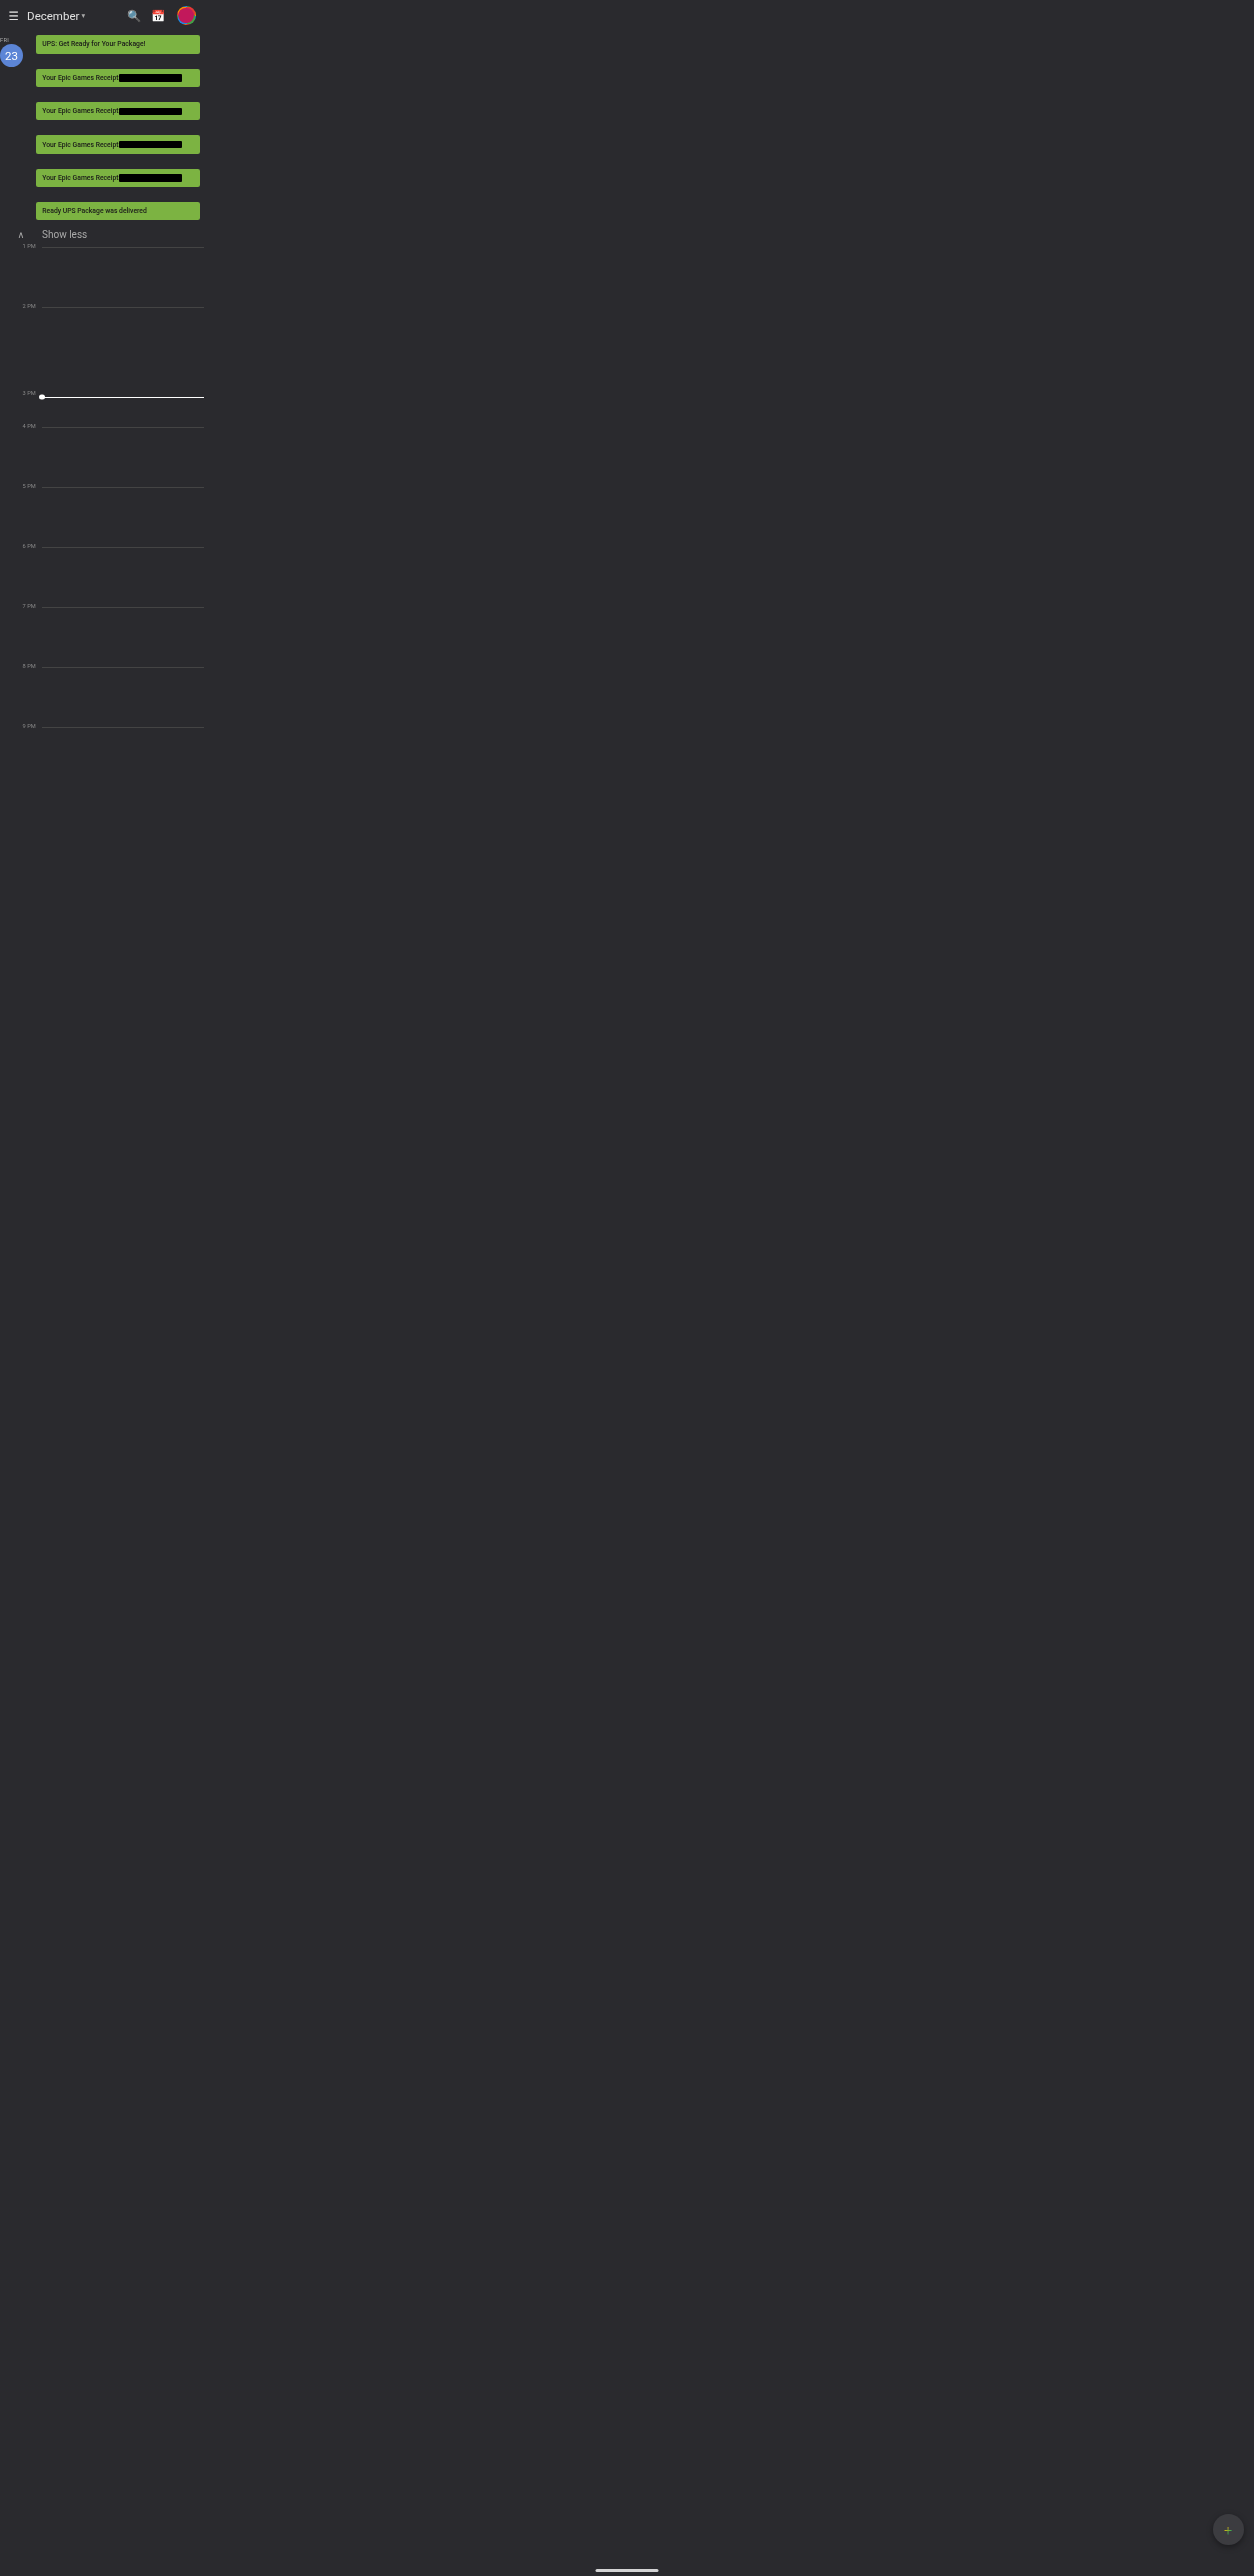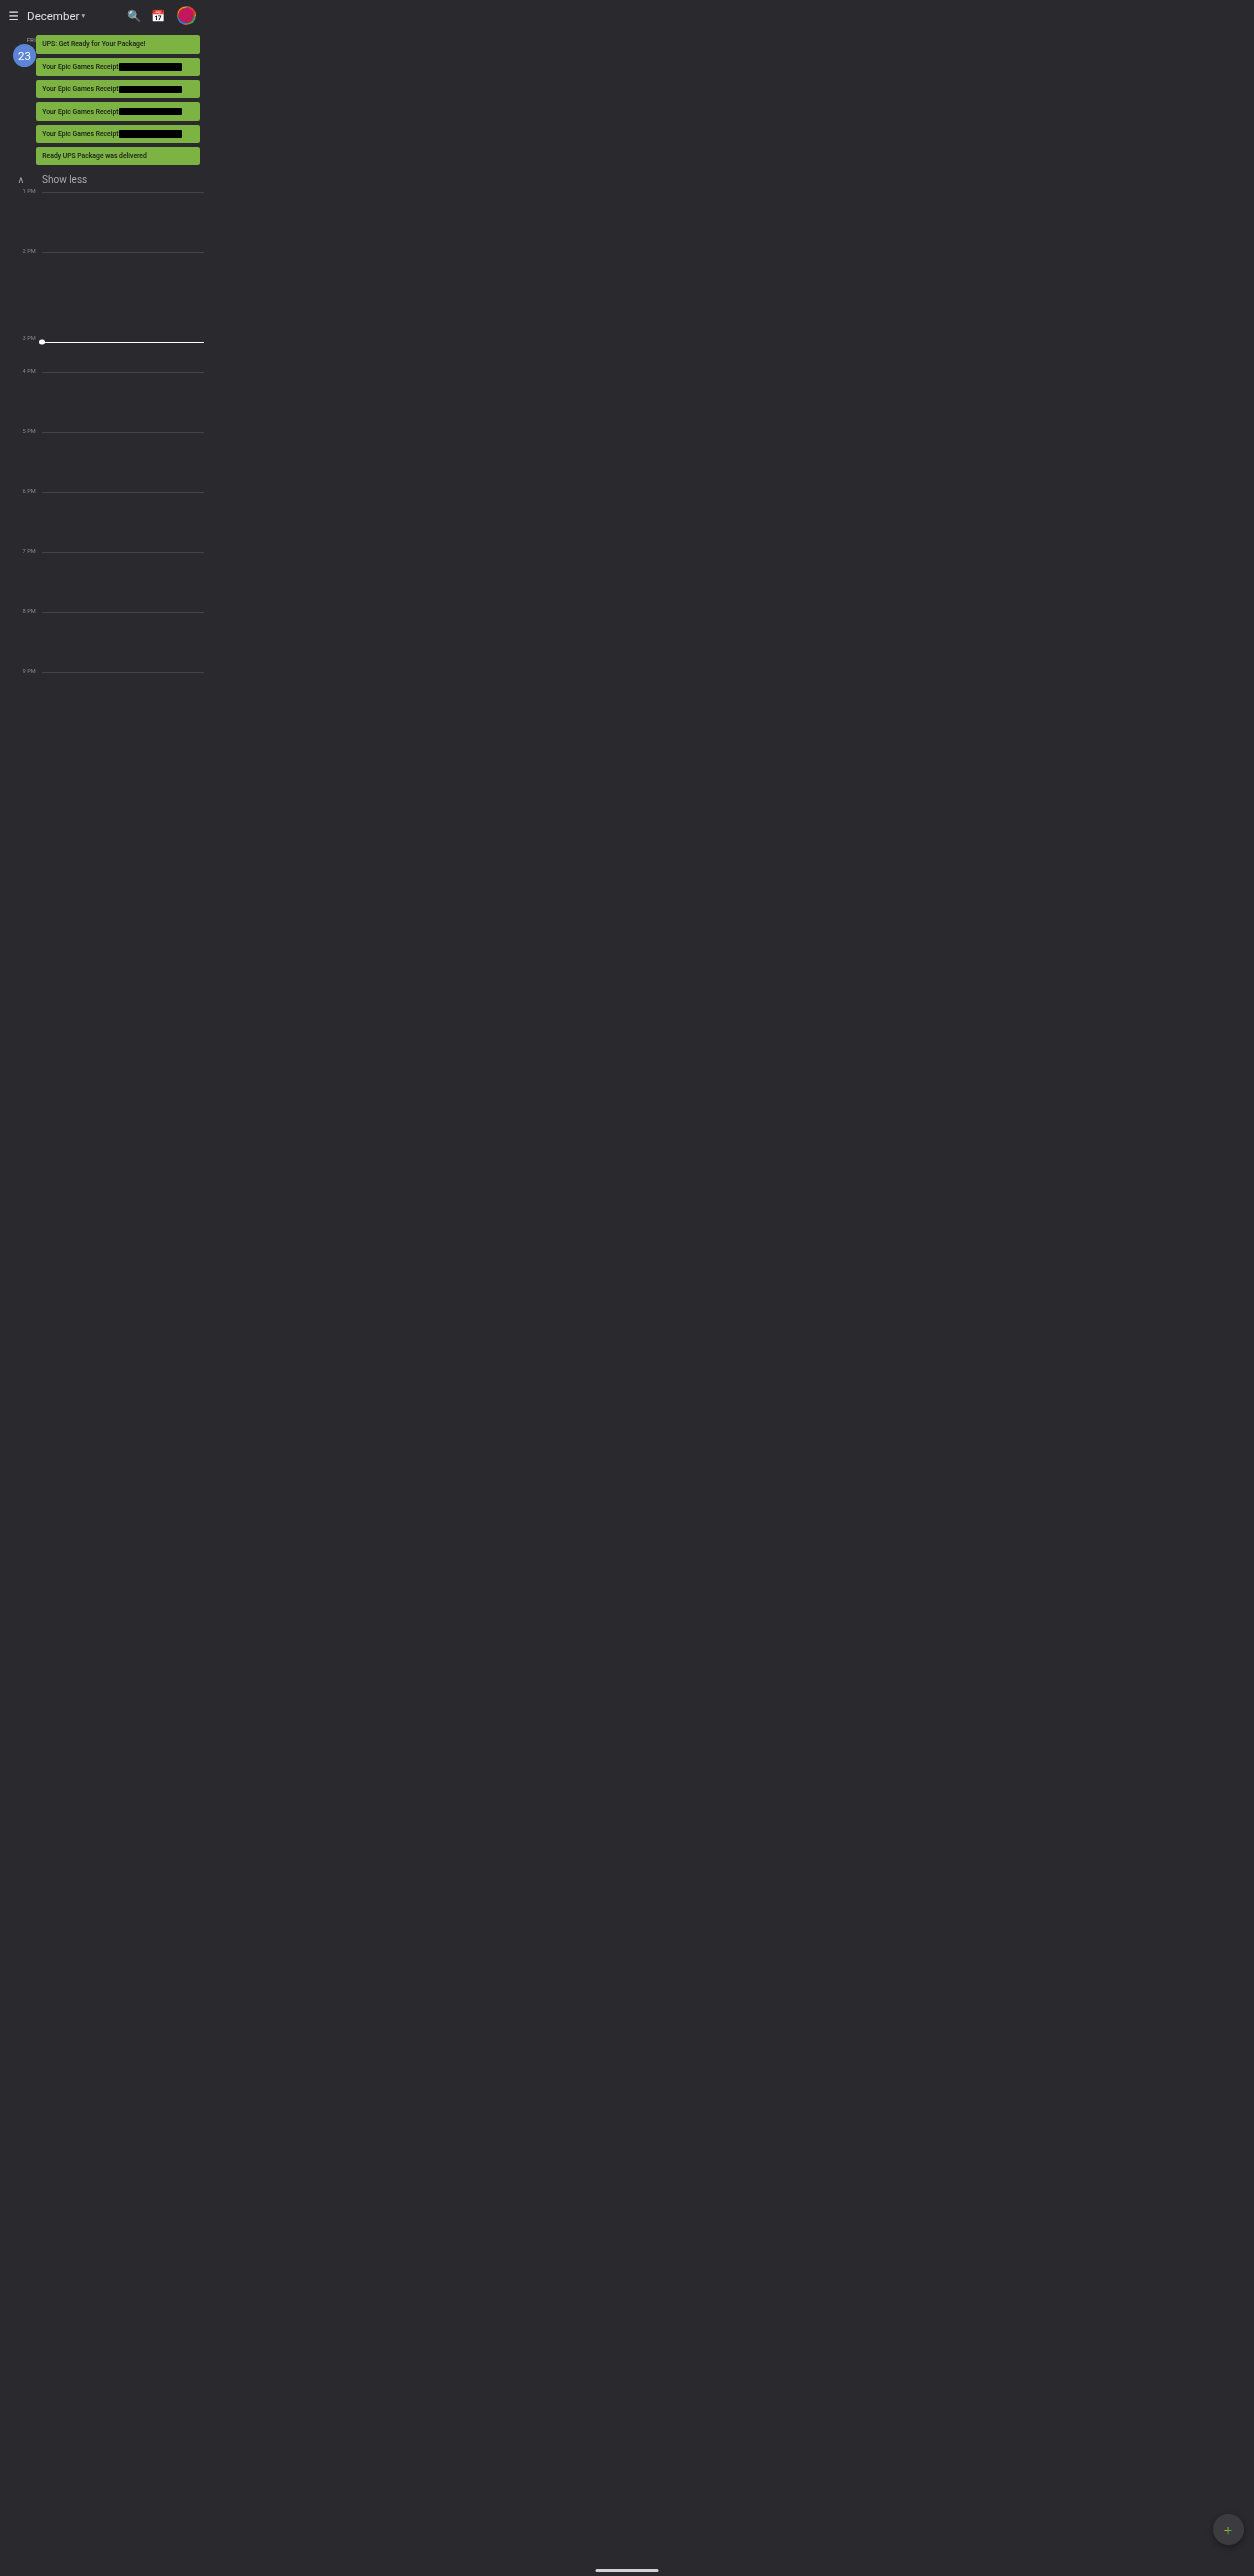--- a/index.html
+++ b/index.html
@@ -86,21 +86,21 @@
     
     .day-section {
       display: flex;
       padding: 4.2px 0;
     }
 
     .day-label {
       width: 36px;
       display: flex;
       flex-direction: column;
-      align-items: flex-end;
+      align-items: flex-start;
       padding-top: 2.1px;
     }
 
     .day-name {
       font-size: 5.7px;
       color: #aaaaaa;
       letter-spacing: 0.3px;
     }
 
     .day-number {
@@ -115,21 +115,21 @@
       font-weight: 400;
       color: #ffffff;
       margin-top: 1px;
     }
 
     
     .events-list {
       flex: 1;
       display: flex;
       flex-direction: column;
-      gap: 4px;
+      gap: 15px;
       padding-right: 4.2px;
     }
 
     .event-item {
       background-color: #7cb342;
       border-radius: 2.1px;
       padding: 5.2px 6.3px;
       font-size: 6.8px;
       font-weight: 500;
       color: #1a1a1a;

